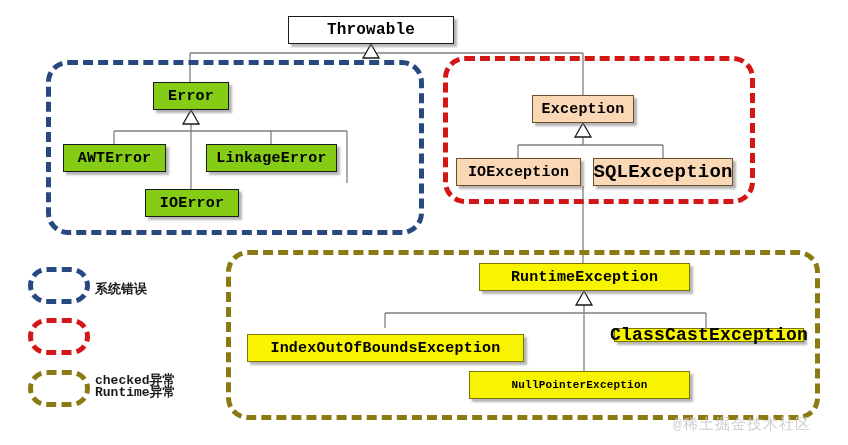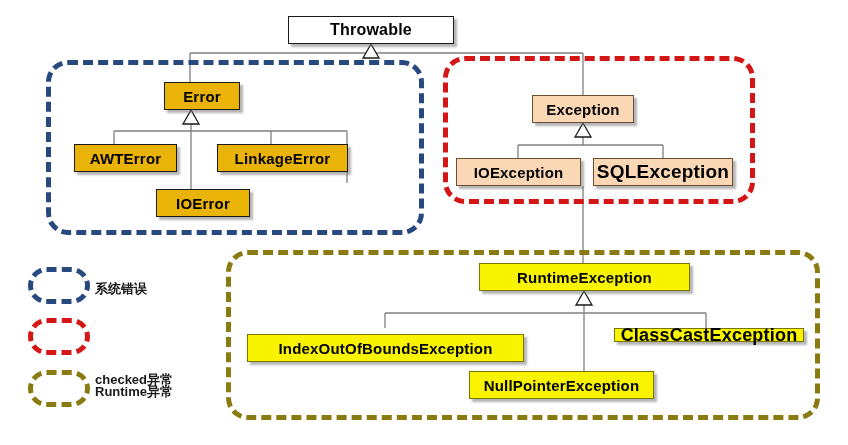--- a/index.html
+++ b/index.html
@@ -9,20 +9,21 @@
   }
   body {
     font-family: "Liberation Sans", "DejaVu Sans", sans-serif;
   }
   #canvas {
     position: relative;
     width: 848px;
     height: 445px;
     background: #ffffff;
     overflow: hidden;
+    font-family: Liberation Mono, monospace;
   }
 
   
   #wires {
     position: absolute;
     left: 0; top: 0;
     width: 848px; height: 445px;
     pointer-events: none;
   }
 
@@ -44,21 +45,21 @@
     display: flex;
     align-items: center;
     justify-content: center;
     font-weight: bold;
     color: #000000;
     letter-spacing: 0.2px;
     box-shadow: 2.5px 2.5px 2px rgba(120,120,120,0.55);
     white-space: nowrap;
   }
   .node.white  { background: #ffffff; }
-  .node.blue   { background: #eab308; margin-left: 11px; }
+  .node.blue   { background: #84cc16; }
   .node.peach  { background: #fbd8b5; border-color: #6b5030; }
   .node.yellow { background: #f8f400; border-color: #7a7400; }
 
   
   .legend-swatch {
     position: absolute;
     box-sizing: border-box;
     border-style: dashed;
     border-width: 5px;
     border-radius: 26px;
@@ -133,25 +134,26 @@
   <div class="node blue" style="left:206px; top:144px; width:131px; height:28px; font-size:15px;">LinkageError</div>
   <div class="node blue" style="left:145px; top:189px; width:94px; height:28px; font-size:15px;">IOError</div>
 
   <div class="node peach" style="left:532px; top:95px; width:102px; height:28px; font-size:15px;">Exception</div>
   <div class="node peach" style="left:456px; top:158px; width:125px; height:28px; font-size:15px;">IOException</div>
   <div class="node peach" style="left:593px; top:158px; width:140px; height:28px; font-size:19px;">SQLException</div>
 
   <div class="node yellow" style="left:479px; top:263px; width:211px; height:28px; font-size:15px;">RuntimeException</div>
   <div class="node yellow" style="left:247px; top:328px; width:277px; height:28px; font-size:15px;margin-top:6px;">IndexOutOfBoundsException</div>
   <div class="node yellow" style="left:614px; top:328px; width:190px; height:14px; font-size:18px;">ClassCastException</div>
-  <div class="node yellow" style="left:469px; top:371px; width:185px; height:28px; font-size:15px;">NullPointerException</div>
+  <div class="node yellow" style="left:469px; top:371px; width:221px; height:28px; font-size:11px;">NullPointerException</div>
 
   <div class="legend-swatch" style="left:28px; top:267px; width:62px; height:37px; border-color:#27497f;"></div>
   <div class="legend-label" style="left:95px; top:280px;">系统错误</div>
 
   <div class="legend-swatch" style="left:28px; top:318px; width:62px; height:37px; border-color:#d41616;"></div>
   <div class="legend-label" style="left:95px; top:331px;margin-top:40px;">checked异常</div>
 
   <div class="legend-swatch" style="left:28px; top:370px; width:62px; height:37px; border-color:#8a7a12;"></div>
   <div class="legend-label" style="left:95px; top:383px;">Runtime异常</div>
 
+  <div id="watermark" style="left:673px; top:415px;">@稀土掘金技术社区</div>
 
 </div>
 
 </body></html>

